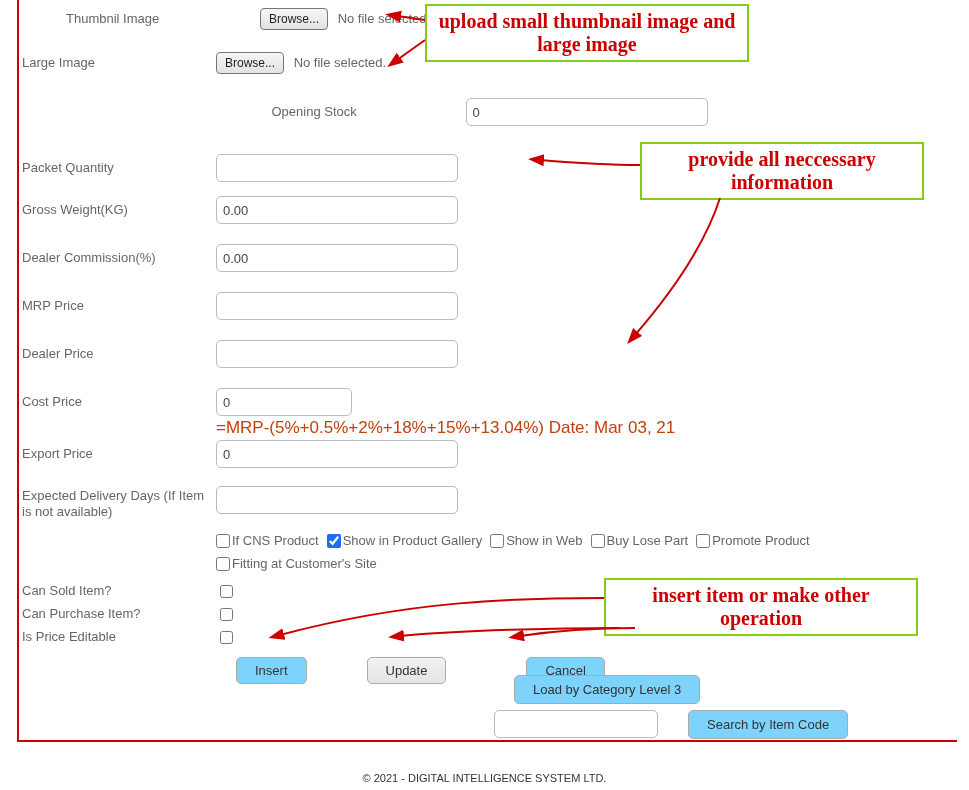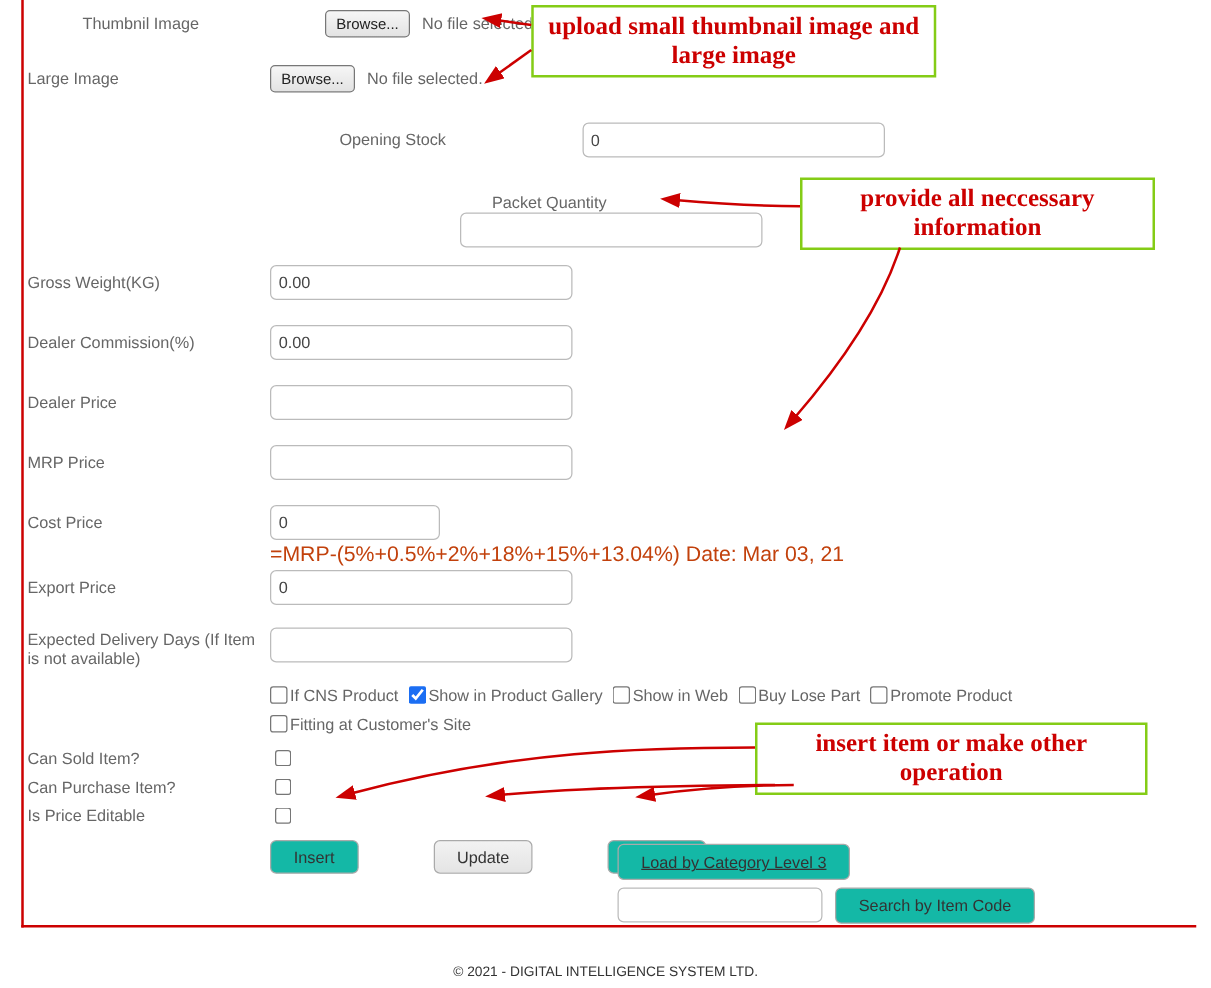--- a/index.html
+++ b/index.html
@@ -18,21 +18,21 @@
   .w130{width:122px;}
   .w150{width:150px;}
   .browse-btn{display:inline-block;border:1px solid #777;border-radius:4px;
              background:linear-gradient(#f6f6f6,#e3e3e3);
              padding:3px 8px;color:#222;font-size:12px;margin-right:6px;}
   .nofile{color:#666;font-size:13px;}
   .chk{display:inline-flex;align-items:center;margin-right:8px;color:#666;}
   .chk input{margin:0 2px 0 0;width:14px;height:14px;accent-color:#1b6ef3;}
   .btn{display:inline-block;border:1px solid #aaa;border-radius:5px;
        padding:5px 18px;color:#333;font-size:13px;cursor:pointer;}
-  .btn.flat{background:#14b8a6;}
+  .btn.flat{background:#7dd3fc;margin-left:20px;}
   .btn.raised{background:linear-gradient(#f2f2f2,#e4e4e4);}
   .callout{position:absolute;border:2px solid #84cc16;color:#c00;font-weight:bold;
            font-family:"Times New Roman",Times,serif;font-size:20px;text-align:center;
            line-height:1.15;padding:4px 10px;background:#fff;}
   .footer{position:absolute;left:0;bottom:6px;width:100%;text-align:center;
           font-size:11px;color:#333;}
   .svg-stage{position:absolute;left:0;top:0;width:969px;height:790px;
              pointer-events:none;}
 </style>
 </head>
@@ -56,21 +56,21 @@
     </div>
   </div>
 
   <div class="row" style="margin-top:24px;justify-content:center;">
     <div class="lbl">Opening Stock</div>
     <div class="ctrl">
       <input type="text" class="w240" value="0" style="">
     </div>
   </div>
 
-  <div class="row" style="margin-top:28px;flex-direction:column;">
+  <div class="row" style="margin-top:28px;">
     <div class="lbl">Packet Quantity</div>
     <div class="ctrl">
       <input type="text" class="w240" value="" style="">
     </div>
   </div>
 
   <div class="row" style="margin-top:14px;">
     <div class="lbl">Gross Weight(KG)</div>
     <div class="ctrl">
       <input type="text" class="w240" value="0.00" style="">
@@ -78,28 +78,28 @@
   </div>
 
   <div class="row" style="margin-top:20px;">
     <div class="lbl">Dealer Commission(%)</div>
     <div class="ctrl">
       <input type="text" class="w240" value="0.00" style="">
     </div>
   </div>
 
   <div class="row" style="margin-top:20px;">
+    <div class="lbl">MRP Price</div>
+    <div class="ctrl">
+      <input type="text" class="w240" value="" style="">
+    </div>
+  </div>
+
+  <div class="row" style="margin-top:20px;">
     <div class="lbl">Dealer Price</div>
-    <div class="ctrl">
-      <input type="text" class="w240" value="" style="">
-    </div>
-  </div>
-
-  <div class="row" style="margin-top:20px;">
-    <div class="lbl">MRP Price</div>
     <div class="ctrl">
       <input type="text" class="w240" value="" style="">
     </div>
   </div>
 
   <div class="row" style="margin-top:20px;">
     <div class="lbl">Cost Price</div>
     <div class="ctrl">
       <input type="text" class="w130" value="0" style="">
     </div>
@@ -177,21 +177,21 @@
   <div class="row" style="margin-top:10px;">
     <div class="lbl"></div>
     <div class="ctrl" style="display:flex;gap:60px;">
       <span class="btn flat">Insert</span>
       <span class="btn raised">Update</span>
       <span class="btn flat">Cancel</span>
     </div>
   </div>
 
   <div style="position:absolute;left:475px;top:675px;">
-    <span class="btn flat" style="padding:6px 18px;text-decoration:underline;">Load by Category Level 3</span>
+    <span class="btn flat" style="padding:6px 18px;">Load by Category Level 3</span>
   </div>
   <div style="position:absolute;left:475px;top:710px;display:flex;gap:10px;">
     <input type="text" class="w150" style="">
     <span class="btn flat" style="padding:6px 18px;">Search by Item Code</span>
   </div>
 
 </div>
 
 <div class="callout" style="left:425px;top:4px;width:300px;">upload small thumbnail image and large image</div>
 <div class="callout" style="left:640px;top:142px;width:260px;">provide all neccessary information</div>

